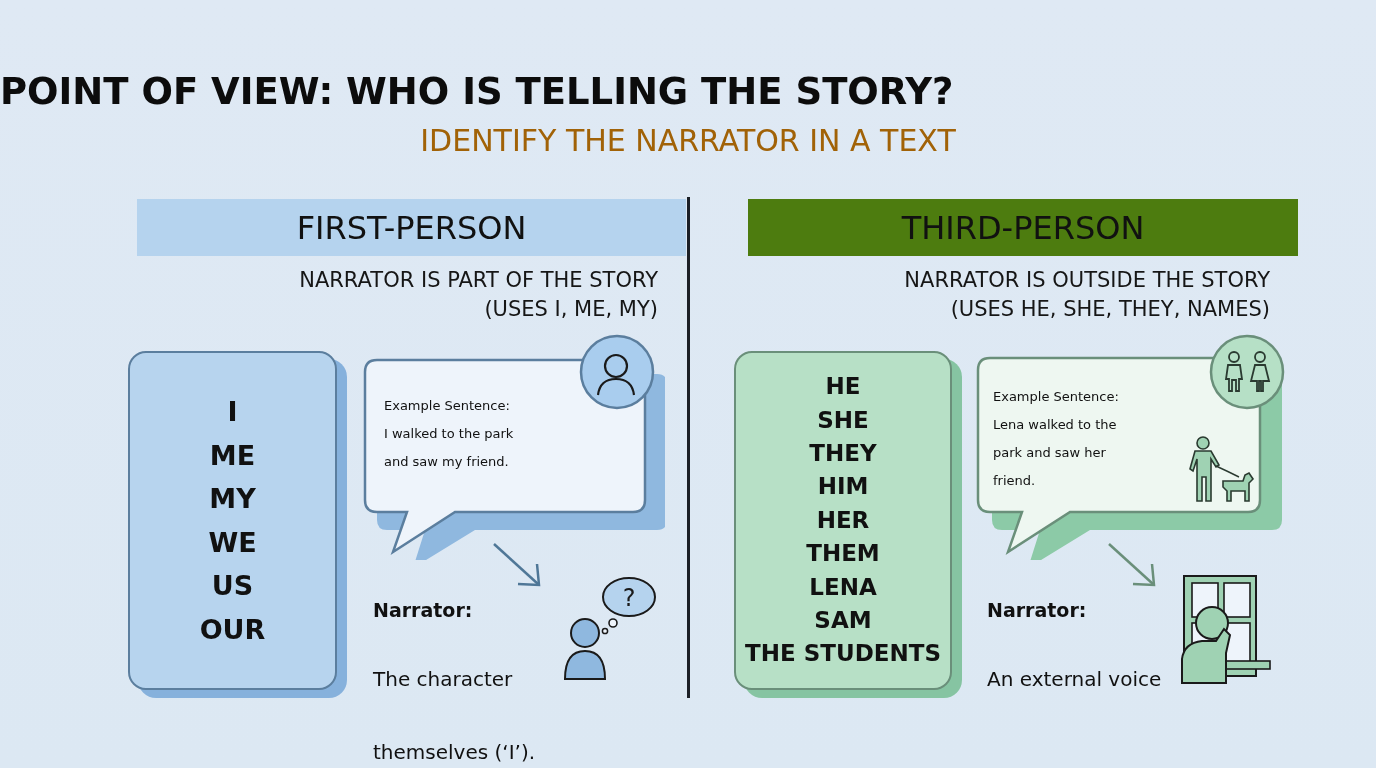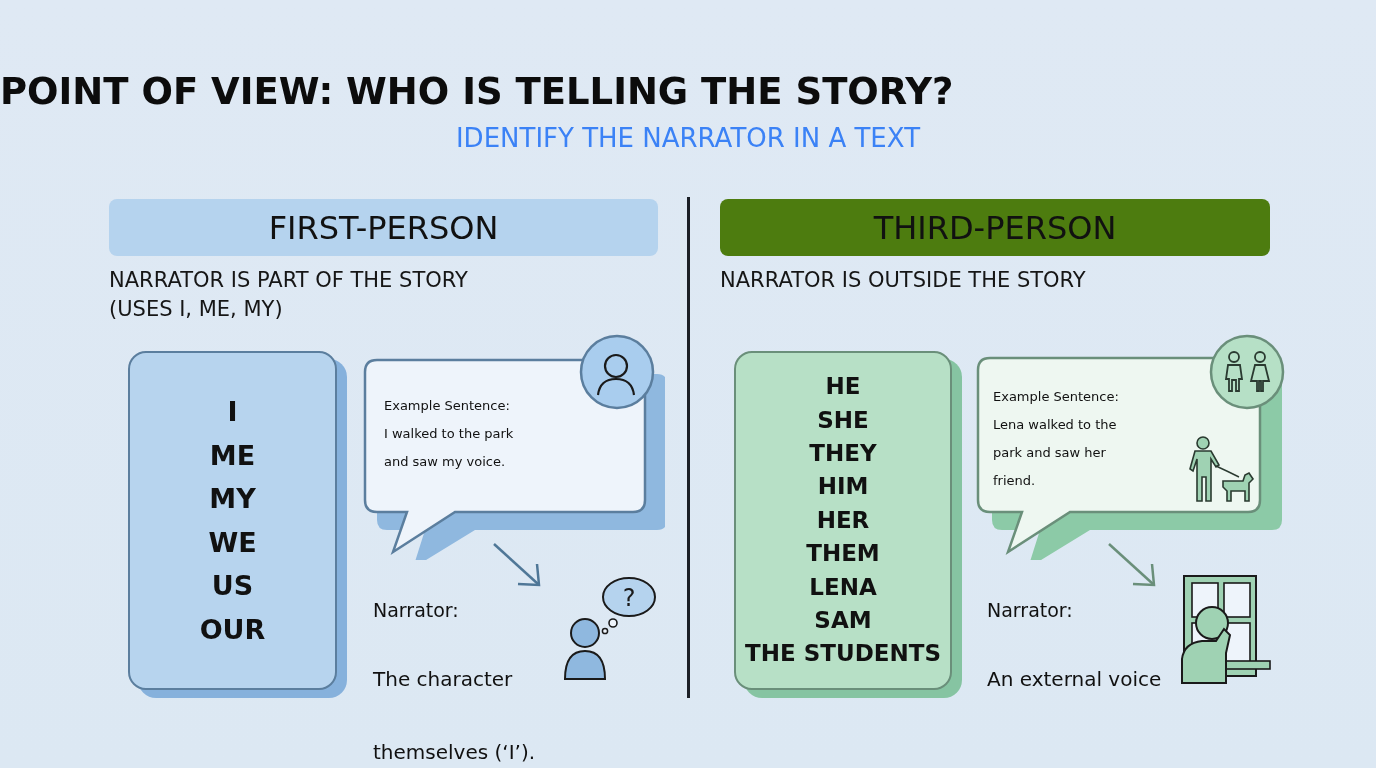--- a/index.html
+++ b/index.html
@@ -9,33 +9,33 @@
       font-family: "Liberation Sans", sans-serif; color:#111;
     }
     .abs { position:absolute; }
     .title {
       left:0; width:1376px; top:70px; 
       font-family:"DejaVu Sans", sans-serif; font-weight:bold; font-size:37px;
       letter-spacing:0px; color:#0c0c0c;
     }
     .subtitle {
       left:0; width:1376px; top:123px; text-align:center;
-      font-family:"DejaVu Sans", sans-serif; font-size:26px; color:#3b82f6;
+      font-family:"DejaVu Sans", sans-serif; font-size:30px; color:#a16207;
     }
     .divider { left:687px; top:197px; width:3px; height:501px; background:#1b1f26; }
 
     .banner {
-      top:199px; height:57px; border-radius:8px; text-align:center;
-      font-family:"DejaVu Sans", sans-serif; font-size:32px; line-height:58px; color:#111;
+      top:199px; height:57px; border-radius:0; text-align:center;
+      font-family:"DejaVu Sans", sans-serif; font-size:32px; line-height:58px; color:#111;margin-left:28px;
     }
     .banner.blue { left:109px; width:549px; background:#b5d3ee; }
     .banner.green { left:720px; width:550px; background:#4d7c0f; }
 
     .desc {
-      top:266px; text-align:left; font-family:"DejaVu Sans", sans-serif;
+      top:266px; text-align:right; font-family:"DejaVu Sans", sans-serif;
       font-size:21px; line-height:29px; color:#161616;
     }
     .desc.left { left:109px; width:549px; }
     .desc.right { left:720px; width:550px; }
 
     .card {
       border-radius:18px; display:flex; flex-direction:column; align-items:center; justify-content:center;
       font-family:"DejaVu Sans", sans-serif; font-weight:bold; color:#111;
     }
     .card.blue {
@@ -48,21 +48,21 @@
       left:734px; top:351px; width:214px; height:335px;
       background:#b7e0c6; border:2px solid #6a8f7a;
       box-shadow: 10px 8px 0 #86c4a2;
       font-size:23px; line-height:33.4px; letter-spacing:0px;justify-content:center;
     }
     .bubble-text {
       font-family:"DejaVu Sans", sans-serif; font-size:13px; line-height:28px; color:#111;
     }
 
     .narr-label {
-      font-family:"DejaVu Sans", sans-serif; font-weight:normal; font-size:19px; color:#111;
+      font-family:"DejaVu Sans", sans-serif; font-weight:bold; font-size:19px; color:#111;
     }
     .narr-text {
       font-family:"DejaVu Sans", sans-serif; font-size:20px; line-height:29px; color:#111;margin-top:44px;
     }
   </style>
 </head>
 <body>
 
 <div class="abs title">POINT OF VIEW: WHO IS TELLING THE STORY?</div>
 <div class="abs subtitle">IDENTIFY THE NARRATOR IN A TEXT</div>
@@ -87,21 +87,21 @@
 
   <svg class="abs" style="left:355px; top:330px;" width="310" height="230" viewBox="0 0 310 230">
 
     <path d="M22,36 H292 Q302,36 302,46 V182 Q302,192 292,192 H110 L48,230 L60,192 H22 Q12,192 12,182 V46 Q12,36 22,36 Z" transform="translate(10,8)" fill="#8fb8df"></path>
 
     <path d="M22,30 H278 Q290,30 290,42 V170 Q290,182 278,182 H100 L38,222 L52,182 H22 Q10,182 10,170 V42 Q10,30 22,30 Z" fill="#eef4fb" stroke="#5b7e9e" stroke-width="2.5"></path>
   </svg>
   <div class="abs bubble-text" style="left:384px; top:392px;">
     <div>Example Sentence:</div>
     <div>I walked to the park</div>
-    <div>and saw my voice.</div>
+    <div>and saw my friend.</div>
   </div>
 
   <svg class="abs" style="left:578px; top:333px;" width="78" height="78" viewBox="0 0 78 78">
     <circle cx="39" cy="39" r="36" fill="#a9cdee" stroke="#5b7e9e" stroke-width="2.5"></circle>
     <circle cx="38" cy="33" r="11" fill="none" stroke="#1a1a1a" stroke-width="2.2"></circle>
     <path d="M20,62 Q22,46 38,46 Q54,46 56,62" fill="none" stroke="#1a1a1a" stroke-width="2.2"></path>
   </svg>
 
   <svg class="abs" style="left:488px; top:538px;" width="60" height="54" viewBox="0 0 60 54">
     <line x1="6" y1="6" x2="50" y2="46" stroke="#4f7797" stroke-width="2.5"></line>
@@ -121,20 +121,21 @@
     <circle cx="50" cy="58" r="2.6" fill="#eef4fb" stroke="#1a1a1a" stroke-width="1.5"></circle>
     <circle cx="30" cy="60" r="14" fill="#8fb8df" stroke="#1a1a1a" stroke-width="2"></circle>
     <path d="M10,106 Q10,78 30,78 Q50,78 50,106 Z" fill="#8fb8df" stroke="#1a1a1a" stroke-width="2"></path>
   </svg>
 </section>
 
 <section>
   <div class="abs banner green">THIRD-PERSON</div>
   <div class="abs desc right">
     <div>NARRATOR IS OUTSIDE THE STORY</div>
+    <div>(USES HE, SHE, THEY, NAMES)</div>
   </div>
 
   <div class="abs card green">
     <div>HE</div>
     <div>SHE</div>
     <div>THEY</div>
     <div>HIM</div>
     <div>HER</div>
     <div>THEM</div>
     <div>LENA</div>

